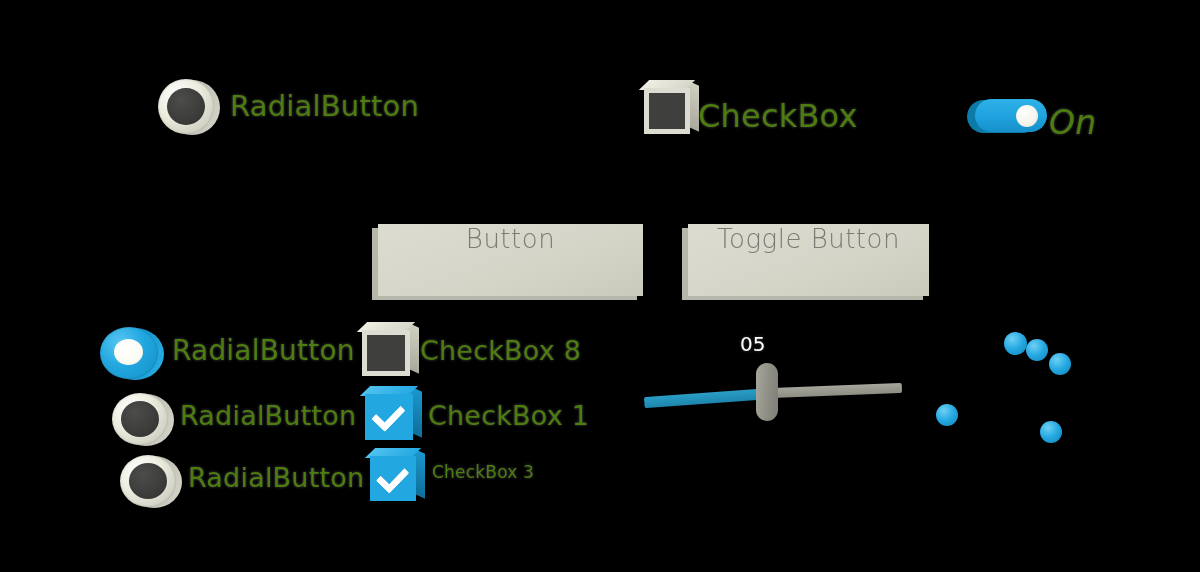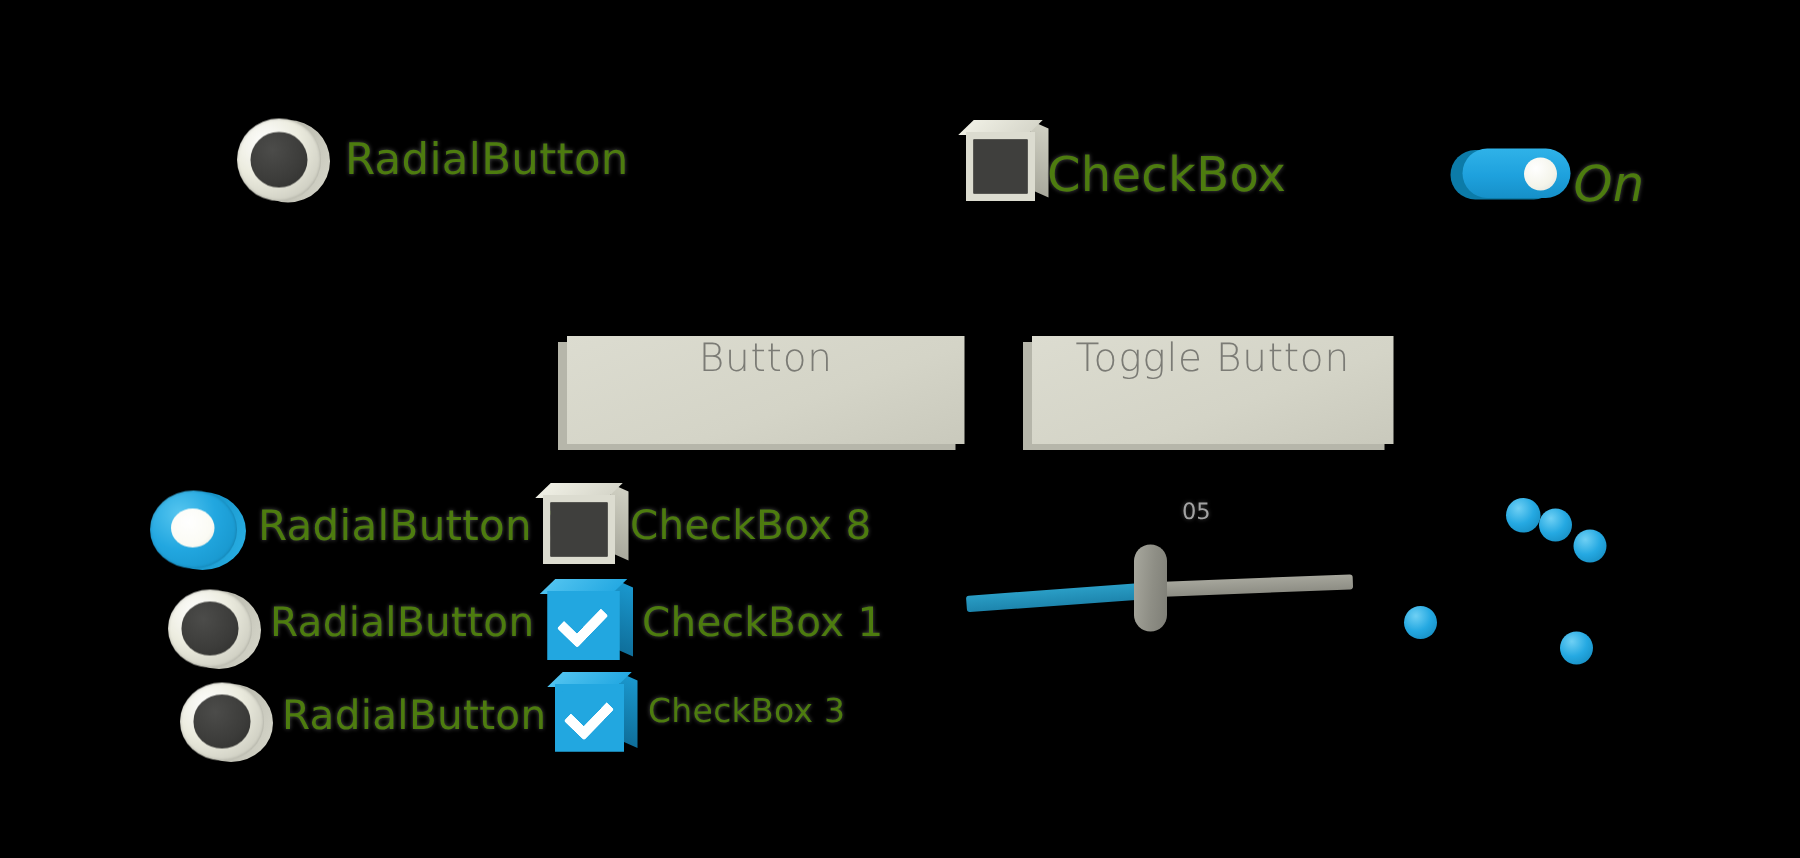--- a/index.html
+++ b/index.html
@@ -222,26 +222,25 @@
     top: -2px;
     width: 22px;
     height: 58px;
     border-radius: 11px;
     background: linear-gradient(95deg, #a8a89e 0%, #8e8e85 55%, #7e7e76 100%);
   }
   .slider .value {
     position: absolute;
     left: 96px;
     top: -33px;
-    color: #a3a3a3;
-    font-size: 15px;
+    color: #ffffff;
+    font-size: 20px;
     font-weight: 400;
     font-family: "DejaVu Sans", sans-serif;
     text-shadow: 0 0 3px rgba(255,255,255,0.28), 0 1px 2px rgba(0,0,0,0.9);
-    margin-left: 48px;
   }
 
   
   .spinner { position: absolute; }
   .spinner .dot {
     position: absolute;
     border-radius: 50%;
     background: radial-gradient(circle at 36% 30%, #6fd0f4 0%, #25a9e2 48%, #1183b6 100%);
   }
 </style>
@@ -335,21 +334,21 @@
 
   <div class="cbox on" style="left:370px; top:456px; width:46px; height:45px;">
     <div class="side"></div>
     <div class="top"></div>
     <div class="face">
       <div class="inner">
         <div class="check"></div>
       </div>
     </div>
   </div>
-  <div class="lbl" style="left:432px; top:462px; font-size:22px;">CheckBox 3</div>
+  <div class="lbl" style="left:432px; top:462px; font-size:17px;">CheckBox 3</div>
 
   <div class="slider" style="left:644px; top:365px; width:260px; height:56px;">
     <div class="fill"></div>
     <div class="rest"></div>
     <div class="handle"></div>
     <div class="value">05</div>
   </div>
 
   <div class="spinner" style="left:930px; top:320px; width:150px; height:130px;">
     <div class="dot" style="left:74px; top:12px; width:23px; height:23px;"></div>

